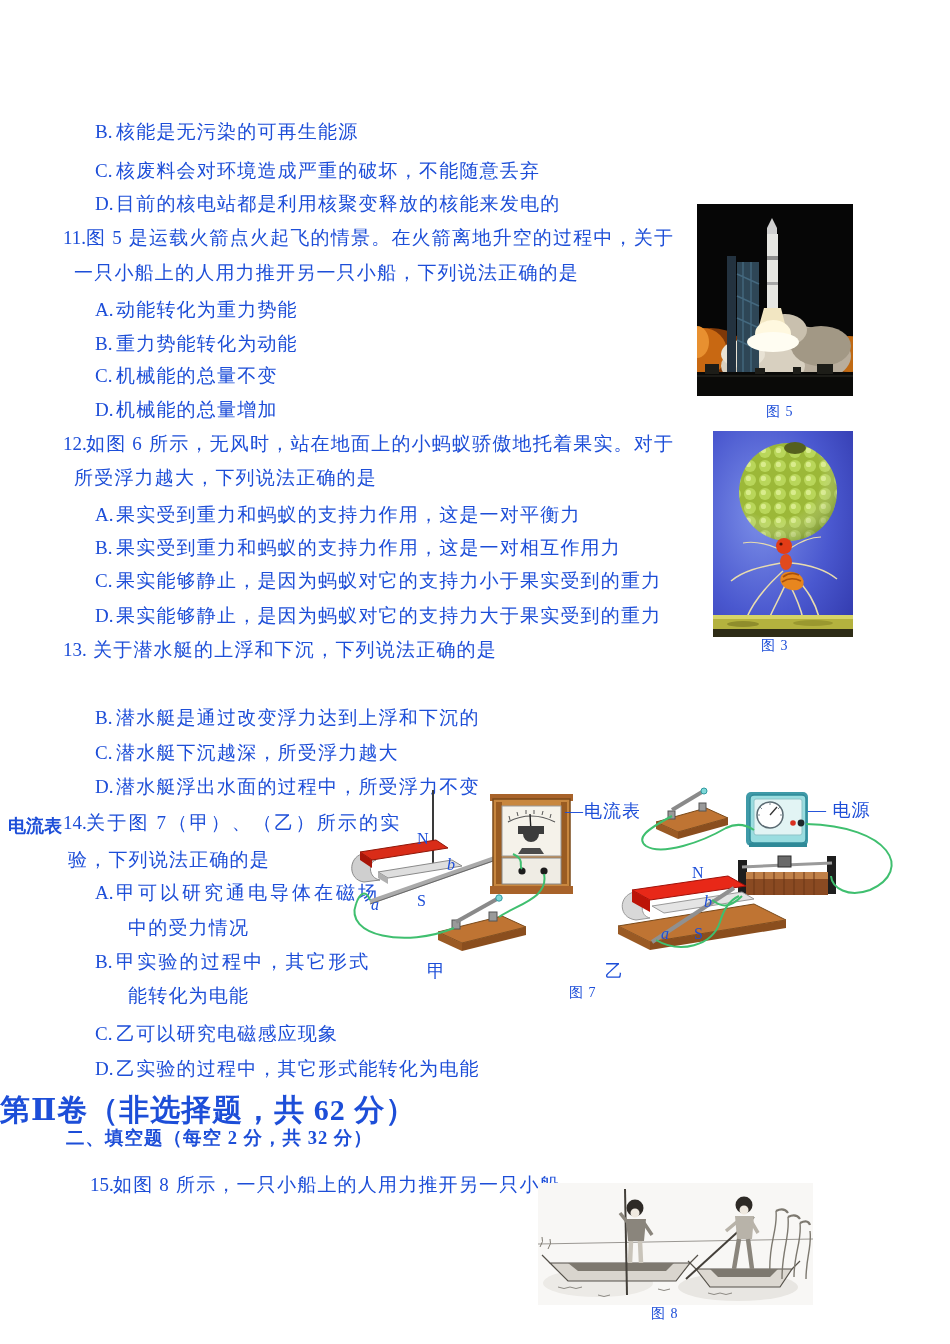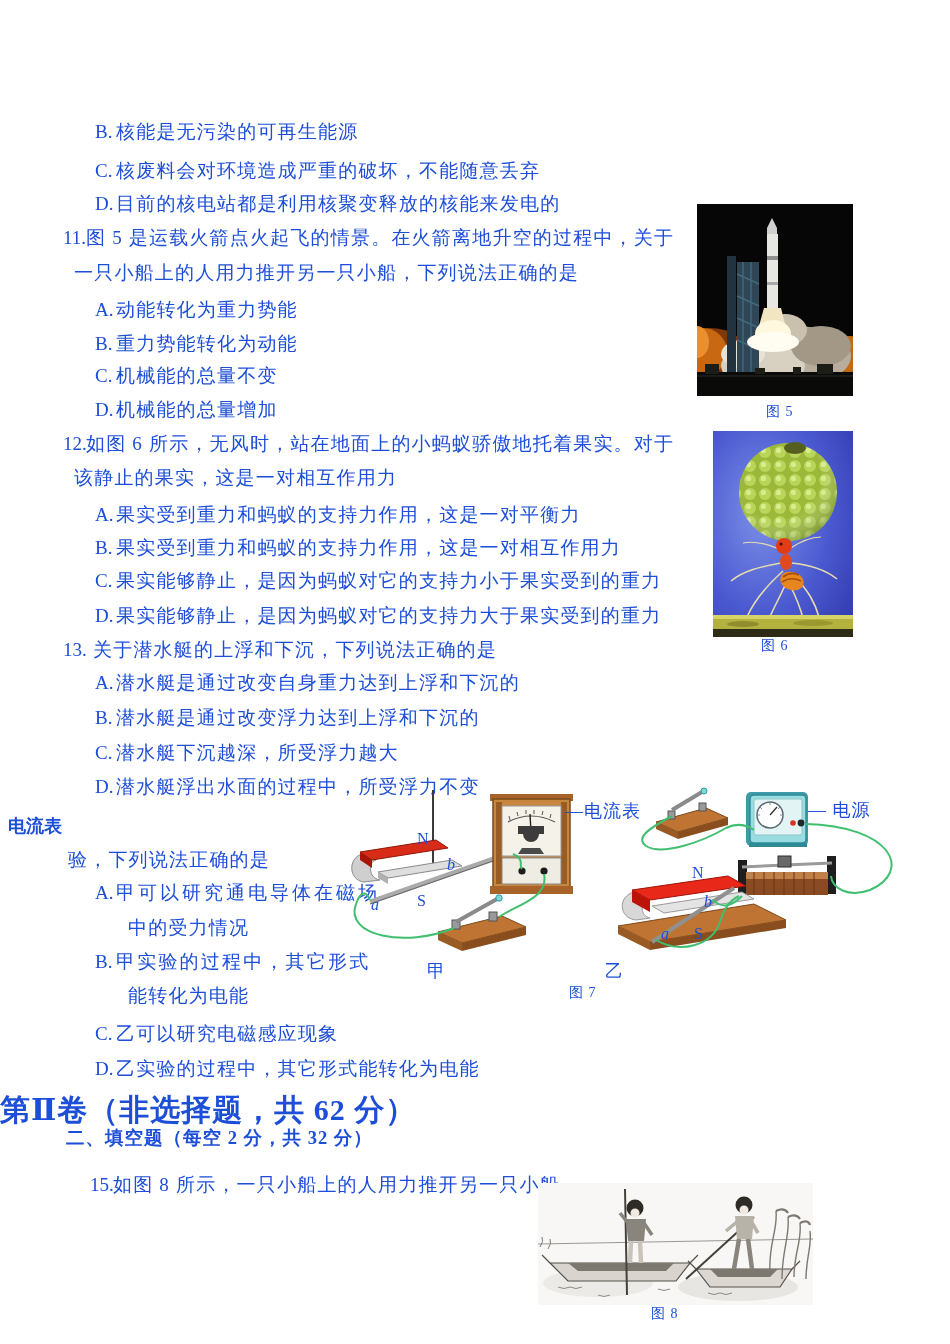--- a/index.html
+++ b/index.html
@@ -36,33 +36,33 @@
   <div class="line opt" style="top:160px"><span class="ol">C.</span><span>核废料会对环境造成严重的破坏，不能随意丢弃</span></div>
 
   <div class="line q" style="top:227px"><span class="qnum">11.</span><span>图 5 是运载火箭点火起飞的情景。在火箭离地升空的过程中，关于</span></div>
   <div class="line cont" style="top:262px"><span>一只小船上的人用力推开另一只小船，下列说法正确的是</span></div>
   <div class="line opt" style="top:299px"><span class="ol">A.</span><span>动能转化为重力势能</span></div>
   <div class="line opt" style="top:333px"><span class="ol">B.</span><span>重力势能转化为动能</span></div>
   <div class="line opt" style="top:365px"><span class="ol">C.</span><span>机械能的总量不变</span></div>
   <div class="line opt" style="top:399px"><span class="ol">D.</span><span>机械能的总量增加</span></div>
 
   <div class="line q" style="top:433px"><span class="qnum">12.</span><span>如图 6 所示，无风时，站在地面上的小蚂蚁骄傲地托着果实。对于</span></div>
-  <div class="line cont" style="top:467px"><span>该静止的果实，这是一对相互作用力</span></div>
+  <div class="line cont" style="top:467px"><span>所受浮力越大，下列说法正确的是</span></div>
   <div class="line opt" style="top:504px"><span class="ol">A.</span><span>果实受到重力和蚂蚁的支持力作用，这是一对平衡力</span></div>
   <div class="line opt" style="top:537px"><span class="ol">B.</span><span>果实受到重力和蚂蚁的支持力作用，这是一对相互作用力</span></div>
   <div class="line opt" style="top:570px"><span class="ol">C.</span><span>果实能够静止，是因为蚂蚁对它的支持力小于果实受到的重力</span></div>
   <div class="line opt" style="top:605px"><span class="ol">D.</span><span>果实能够静止，是因为蚂蚁对它的支持力大于果实受到的重力</span></div>
 
   <div class="line q" style="top:639px"><span class="qnum wide">13.</span><span>关于潜水艇的上浮和下沉，下列说法正确的是</span></div>
-  <div class="line opt" style="top:672px"><span class="ol">A.</span><span>潜水艇是通过改变自身重力达到上浮和下沉的</span></div>
   <div class="line opt" style="top:707px"><span class="ol">B.</span><span>潜水艇是通过改变浮力达到上浮和下沉的</span></div>
   <div class="line opt" style="top:742px"><span class="ol">C.</span><span>潜水艇下沉越深，所受浮力越大</span></div>
   <div class="line opt" style="top:776px"><span class="ol">D.</span><span>潜水艇浮出水面的过程中，所受浮力不变</span></div>
 
   <div class="margin-note">电流表</div>
+  <div class="line q spread2" style="top:812px"><span class="qnum">14.</span><span>关于图 7（甲）、（乙）所示的实</span></div>
   <div class="line" style="left:68px;top:849px"><span>验，下列说法正确的是</span></div>
   <div class="line opt spread" style="top:882px"><span class="ol">A.</span><span>甲可以研究通电导体在磁场</span></div>
   <div class="line" style="left:128px;top:917px"><span>中的受力情况</span></div>
   <div class="line opt spread2" style="top:951px"><span class="ol">B.</span><span>甲实验的过程中，其它形式</span></div>
   <div class="line" style="left:128px;top:985px"><span>能转化为电能</span></div>
   <div class="line opt" style="top:1023px"><span class="ol">C.</span><span>乙可以研究电磁感应现象</span></div>
   <div class="line opt" style="top:1058px"><span class="ol">D.</span><span>乙实验的过程中，其它形式能转化为电能</span></div>
 
   <div class="sec-title">第Ⅱ卷（非选择题，共 62 分）</div>
   <div class="sec-sub">二、填空题（每空 2 分，共 32 分）</div>
@@ -151,21 +151,21 @@
       </g>
       <g>
         <rect x="0" y="184" width="140" height="14" fill="#b4b23e"></rect>
         <rect x="0" y="184" width="140" height="4" fill="#d6d468"></rect>
         <ellipse cx="30" cy="193" rx="16" ry="3" fill="#8f8d2c"></ellipse>
         <ellipse cx="100" cy="192" rx="20" ry="3" fill="#9a982f"></ellipse>
         <rect x="0" y="198" width="140" height="8" fill="#2e2c16"></rect>
       </g>
     </svg>
   </div>
-  <div class="fig-caption" style="left:761px;top:637px">图 6</div>
+  <div class="fig-caption" style="left:761px;top:637px">图 3</div>
 
   <div class="fig" style="left:350px;top:786px">
     <svg width="600" height="176" viewBox="0 0 600 176">
 
       <g>
         <line x1="83" y1="4" x2="83" y2="80" stroke="#3a3a3a" stroke-width="2"></line>
 
         <g>
           <path d="M12,68 C-2,72 -2,94 14,96 L30,94 C18,92 18,76 26,74 Z" fill="#cfcfcf" stroke="#8a8a8a" stroke-width="1"></path>
           <polygon points="10,66 86,54 98,62 22,74" fill="#d92c18" stroke="#8f1608" stroke-width="1"></polygon>

